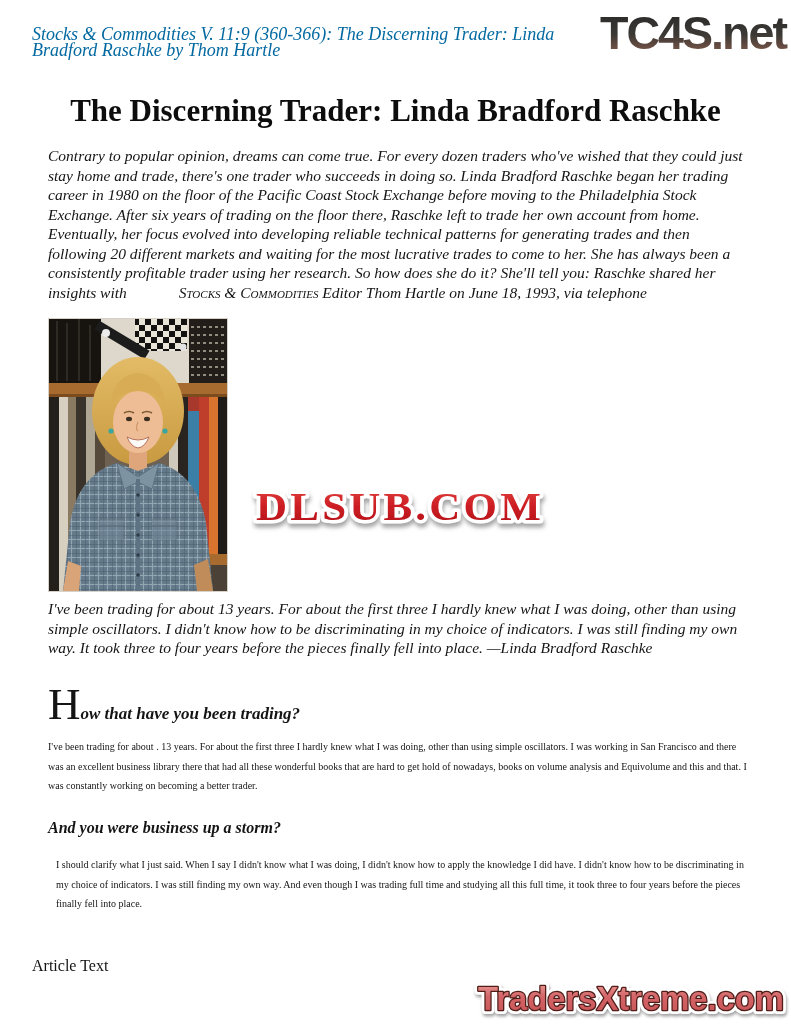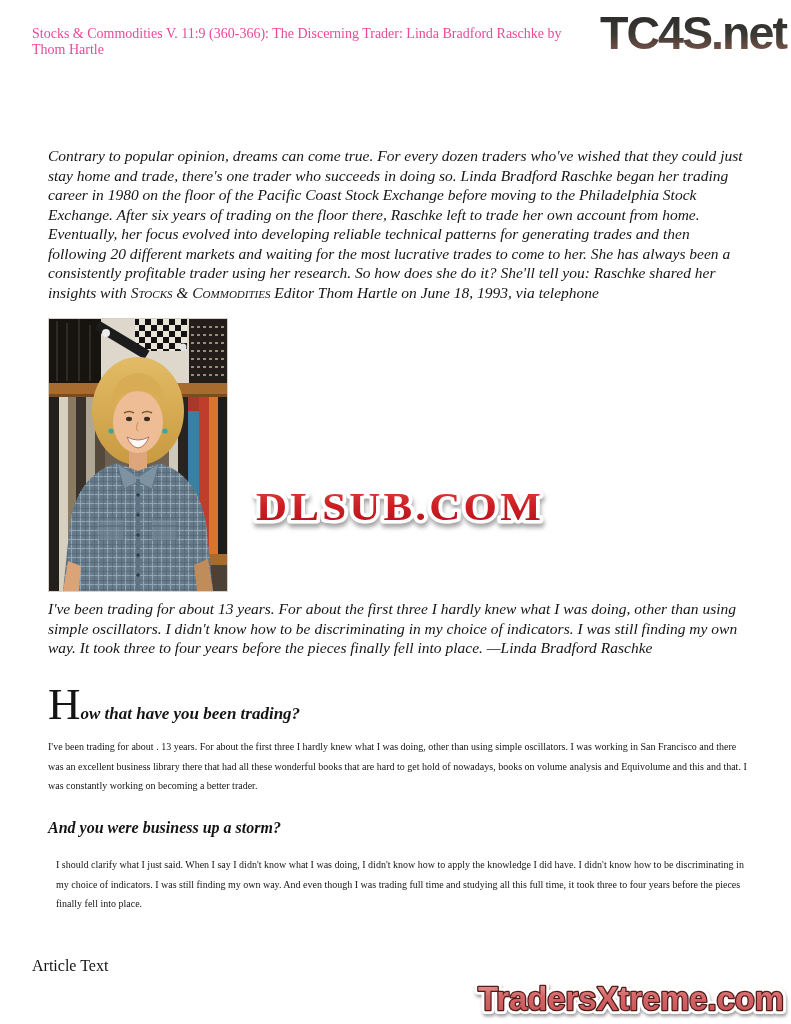--- a/index.html
+++ b/index.html
@@ -4,33 +4,33 @@
 <style>
   html,body { margin:0; padding:0; background:#ffffff; }
   .page {
     position:relative; width:791px; height:1024px; margin:0 auto;
     background:#ffffff; overflow:hidden;
     font-family:"Liberation Serif", serif; color:#141414;
     -webkit-font-smoothing:antialiased;
   }
   .citation {
     position:absolute; left:32px; top:26px; width:560px;
-    font-size:14px; line-height:16px; color:#ec4899;
+    font-size:18px; line-height:16px; color:#0369a1;font-style:italic;
   }
   .tc4s-logo { position:absolute; top:4px; right:2px; }
   .page-title {
     position:absolute; left:0; right:0; top:93px; margin:0;
     text-align:center; font-size:31px; font-weight:bold; letter-spacing:0px;
     color:#0d0d0d;
   }
   .intro {
     position:absolute; left:48px; top:146px; width:700px; margin:0;
     font-style:italic; font-size:15.5px; line-height:19.5px;
   }
-  .smallcaps { font-variant:small-caps; }
+  .smallcaps { font-variant:small-caps;margin-left:48px; }
   .photo-frame {
     position:absolute; left:48px; top:318px; width:178px; height:272px;
     border:1px solid #d6d2ca; box-sizing:content-box; background:#e9e5da;
   }
   .dlsub-watermark { position:absolute; left:248px; top:478px; }
   .pull-quote {
     position:absolute; left:48px; top:599px; width:700px; margin:0;
     font-style:italic; font-size:15.5px; line-height:19.5px;
   }
   .question-1 {
@@ -69,20 +69,21 @@
     <defs>
       <linearGradient id="tcg" x1="0" y1="0" x2="0" y2="1">
         <stop offset="0" stop-color="#262626"></stop>
         <stop offset="0.55" stop-color="#3d3a36"></stop>
         <stop offset="1" stop-color="#95604f"></stop>
       </linearGradient>
     </defs>
     <text x="96" y="45" text-anchor="middle" textLength="186" lengthAdjust="spacingAndGlyphs" style="font-family:'Liberation Sans',sans-serif; font-weight:bold; font-size:47px; letter-spacing:-2px;" fill="url(#tcg)">TC4S.net</text>
   </svg>
 
+  <h1 class="page-title">The Discerning Trader: Linda Bradford Raschke</h1>
 
   <p class="intro"><span>Contrary to popular opinion, dreams can come true. For every dozen traders who've wished that they could just stay home and trade, there's one trader who succeeds in doing so. Linda Bradford Raschke began her trading career in 1980 on the floor of the Pacific Coast Stock Exchange before moving to the Philadelphia Stock Exchange. After six years of trading on the floor there, Raschke left to trade her own account from home. Eventually, her focus evolved into developing reliable technical patterns for generating trades and then following 20 different markets and waiting for the most lucrative trades to come to her. She has always been a consistently profitable trader using her research. So how does she do it? She'll tell you: Raschke shared her insights with </span><span class="smallcaps">Stocks &amp; Commodities</span><span> Editor Thom Hartle on June 18, 1993, via telephone</span></p>
 
   <div class="photo-frame">
     <svg width="178" height="272" viewBox="0 0 178 272">
       <defs>
         <pattern id="check" width="12" height="12" patternUnits="userSpaceOnUse">
           <rect width="12" height="12" fill="#e8e4d8"></rect>
           <rect x="0" y="0" width="6" height="6" fill="#151311"></rect>
           <rect x="6" y="6" width="6" height="6" fill="#151311"></rect>

